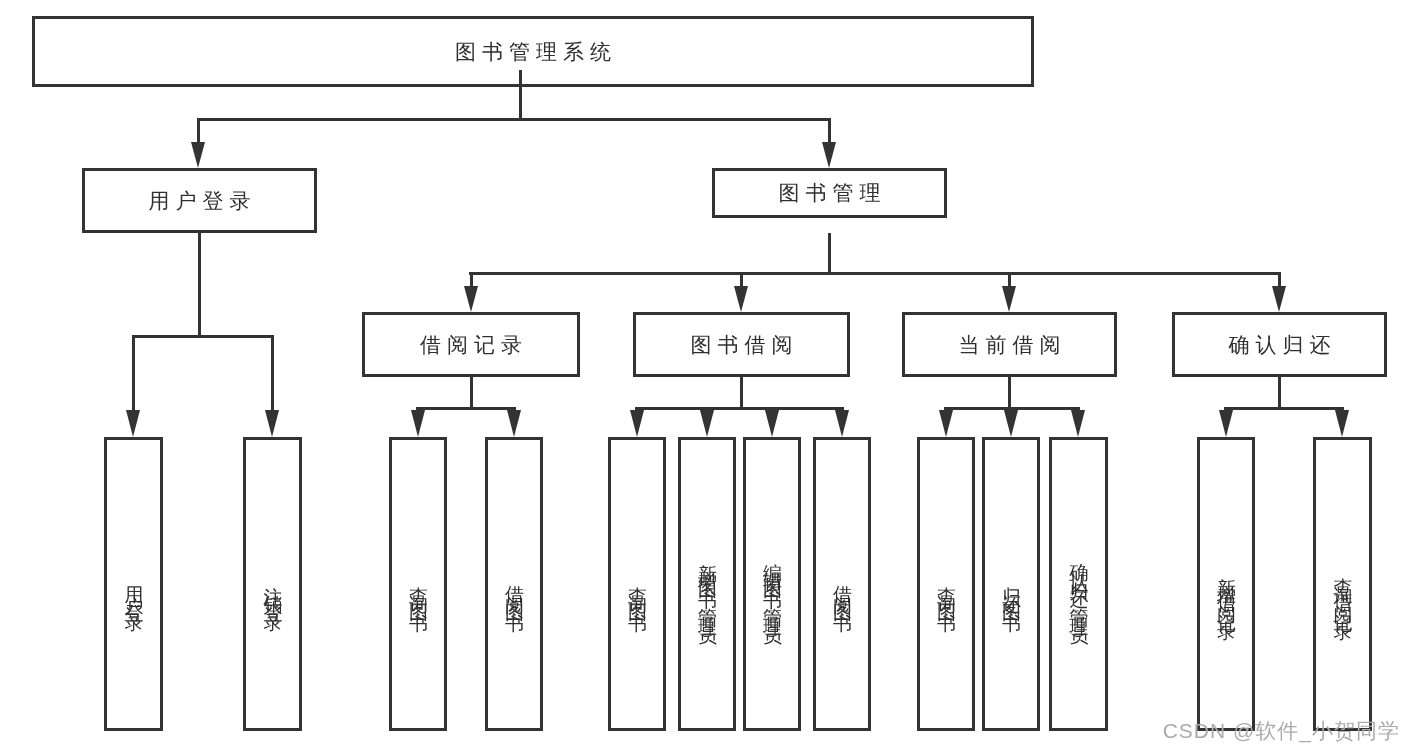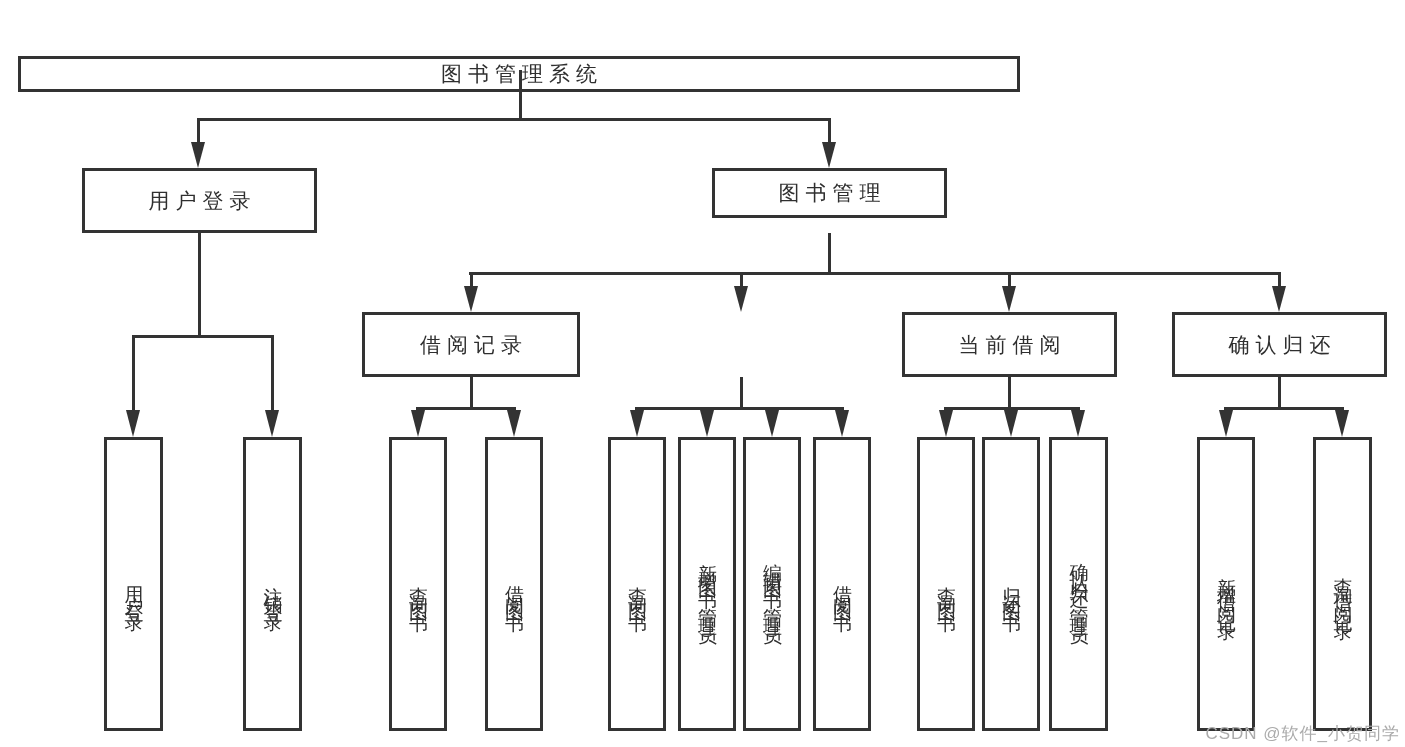--- a/index.html
+++ b/index.html
@@ -46,32 +46,32 @@
     height: 0;
     border-left: 7px solid transparent;
     border-right: 7px solid transparent;
     border-top: 26px solid #333333;
   }
   .arrow.leaf-a { border-top-width: 27px; }
   .watermark {
     position: absolute;
     right: 5px;
     bottom: 2px;
-    font-size: 17px;
+    font-size: 21px;
     color: #ababab;
     letter-spacing: 1px;
     white-space: nowrap;
   }
 </style>
 </head>
 <body>
 
 <div class="canvas">
 
-  <div class="node" style="left:18px; top:16px; width:1002px; height:36px;margin-top:40px;">
+  <div class="node" style="left:32px; top:16px; width:1002px; height:71px;">
     <span class="h-label">图书管理系统</span>
   </div>
 
   <div class="ln" style="left:519px; top:70px; width:3px; height:49px;"></div>
   <div class="ln" style="left:197px; top:118px; width:634px; height:3px;"></div>
   <div class="ln" style="left:197px; top:118px; width:3px; height:28px;"></div>
   <div class="ln" style="left:828px; top:118px; width:3px; height:28px;"></div>
   <div class="arrow" style="left:191px; top:142px;"></div>
   <div class="arrow" style="left:822px; top:142px;"></div>
 
@@ -95,20 +95,23 @@
   <div class="ln" style="left:740px; top:272px; width:3px; height:18px;"></div>
   <div class="ln" style="left:1008px; top:272px; width:3px; height:18px;"></div>
   <div class="ln" style="left:1278px; top:272px; width:3px; height:18px;"></div>
   <div class="arrow" style="left:464px; top:286px;"></div>
   <div class="arrow" style="left:734px; top:286px;"></div>
   <div class="arrow" style="left:1002px; top:286px;"></div>
   <div class="arrow" style="left:1272px; top:286px;"></div>
 
   <div class="node" style="left:362px; top:312px; width:218px; height:65px;">
     <span class="h-label">借阅记录</span>
+  </div>
+  <div class="node" style="left:633px; top:312px; width:217px; height:65px;">
+    <span class="h-label">图书借阅</span>
   </div>
   <div class="node" style="left:902px; top:312px; width:215px; height:65px;">
     <span class="h-label">当前借阅</span>
   </div>
   <div class="node" style="left:1172px; top:312px; width:215px; height:65px;">
     <span class="h-label">确认归还</span>
   </div>
 
   <div class="ln" style="left:470px; top:377px; width:3px; height:32px;"></div>
   <div class="ln" style="left:740px; top:377px; width:3px; height:32px;"></div>

